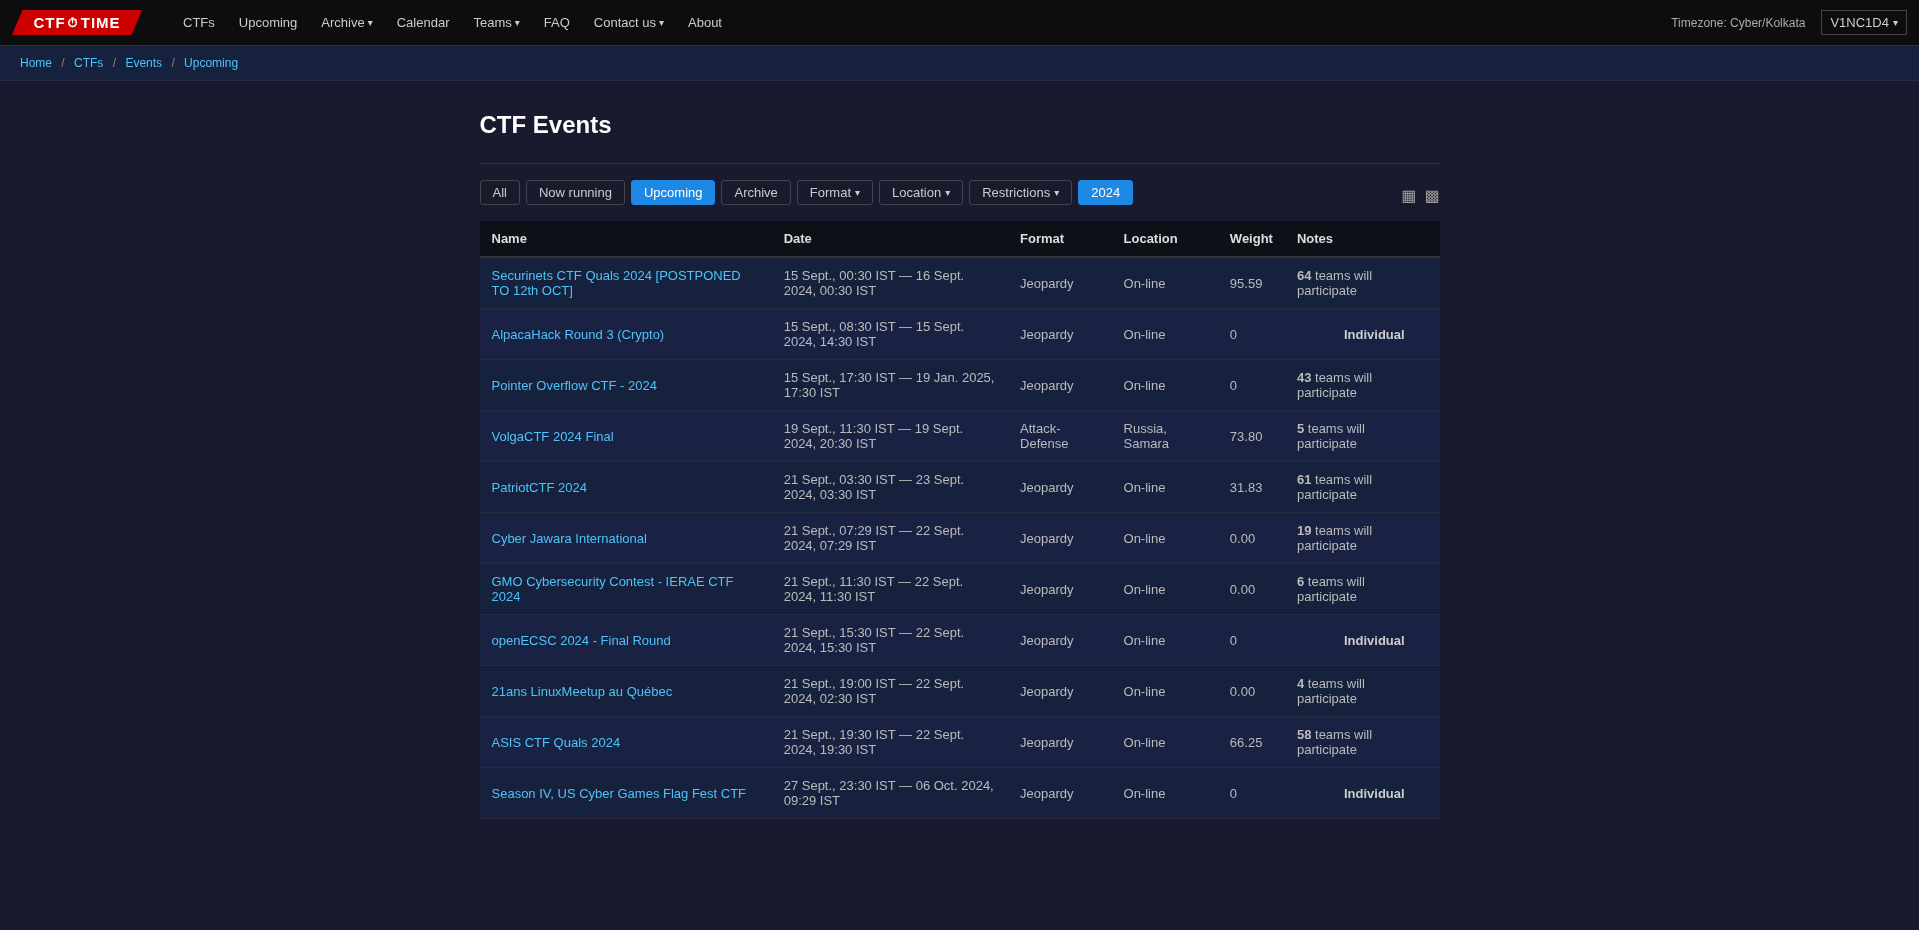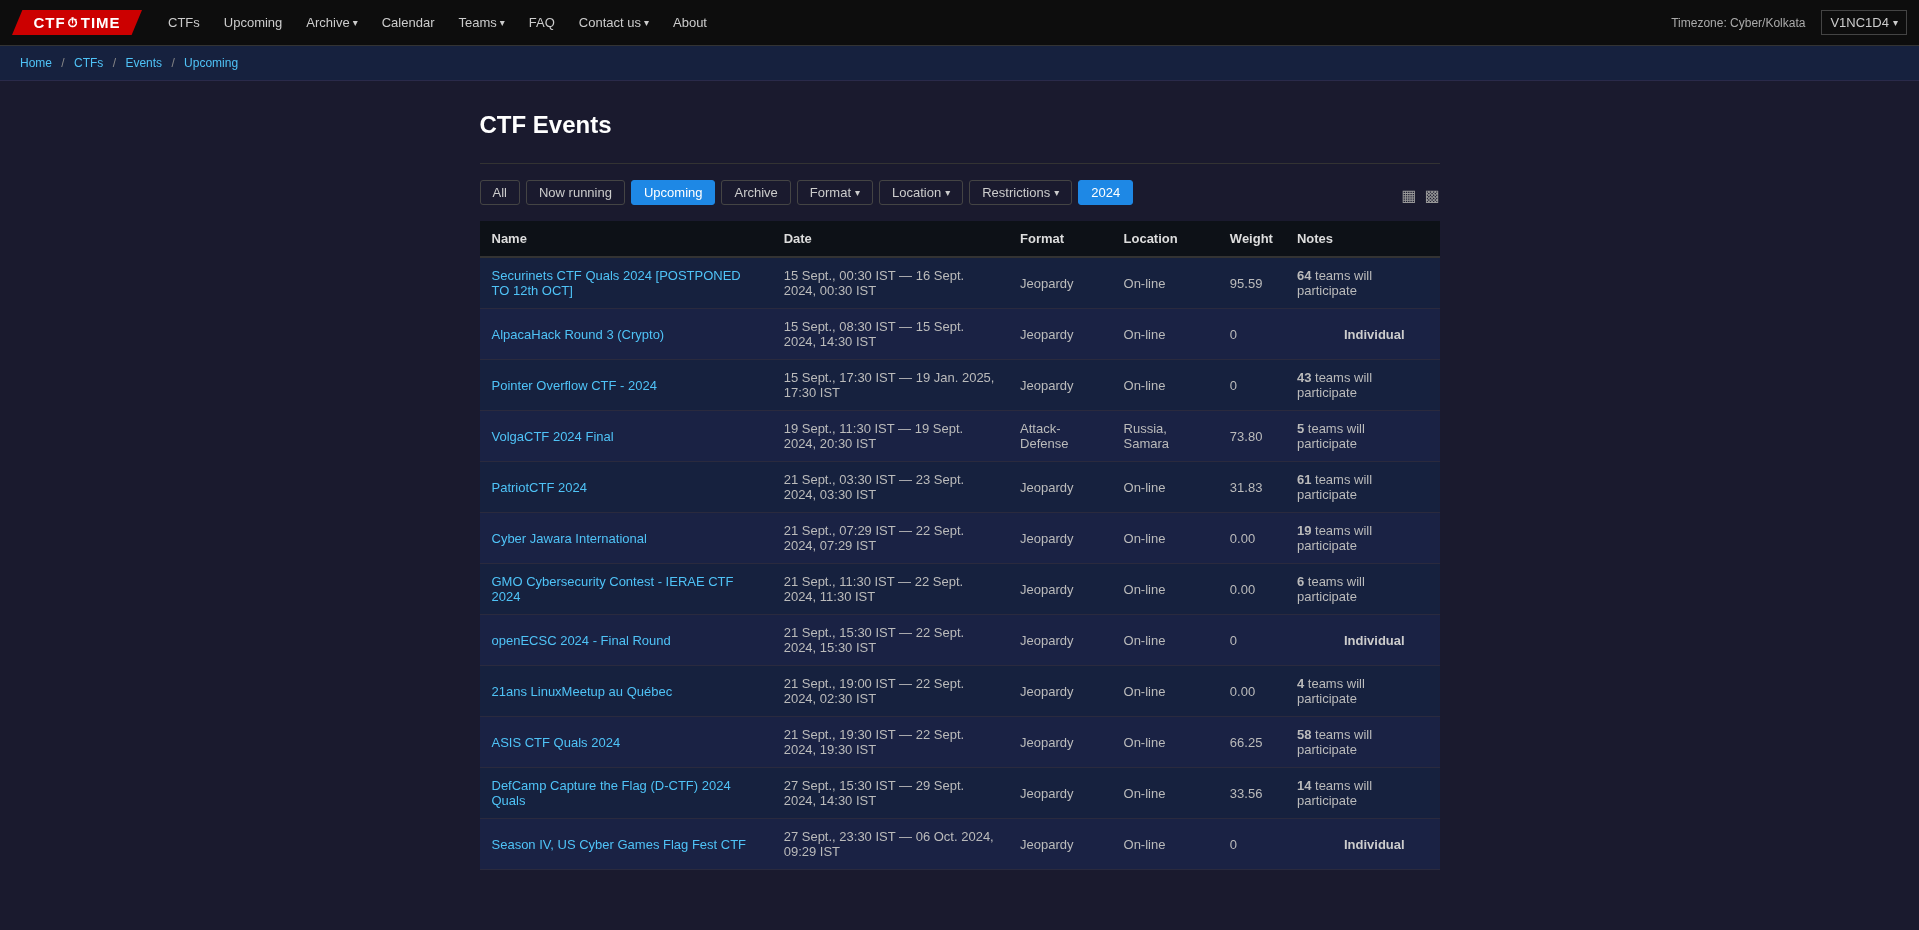--- a/index.html
+++ b/index.html
@@ -12,20 +12,21 @@
     }
 
     
     .navbar {
       background: #0d0d0d;
       display: flex;
       align-items: center;
       height: 46px;
       padding: 0 12px;
       border-bottom: 1px solid #333;
+      gap: 15px;
     }
     .navbar-logo {
       display: flex;
       align-items: center;
       margin-right: 16px;
     }
     .logo-box {
       background: #cc0000;
       color: #fff;
       font-weight: bold;
@@ -349,28 +350,20 @@
         </tr>
         <tr>
           <td><a href="#" class="event-name-link">ASIS CTF Quals 2024</a></td>
           <td>21 Sept., 19:30 IST — 22 Sept. 2024, 19:30 IST</td>
           <td>Jeopardy</td>
           <td>On-line</td>
           <td>66.25</td>
           <td><strong>58</strong> teams will participate</td>
         </tr>
         <tr>
-          <td><a href="#" class="event-name-link">DefCamp Capture the Flag (D-CTF) 2024 Quals</a></td>
-          <td>27 Sept., 15:30 IST — 29 Sept. 2024, 14:30 IST</td>
-          <td>Jeopardy</td>
-          <td>On-line</td>
-          <td>33.56</td>
-          <td><strong>14</strong> teams will participate</td>
-        </tr>
-        <tr>
           <td><a href="#" class="event-name-link">Season IV, US Cyber Games Flag Fest CTF</a></td>
           <td>27 Sept., 23:30 IST — 06 Oct. 2024, 09:29 IST</td>
           <td>Jeopardy</td>
           <td>On-line</td>
           <td>0</td>
           <td><span class="notes-bold">Individual</span></td>
         </tr>
       </tbody>
   </table>
 </div>

